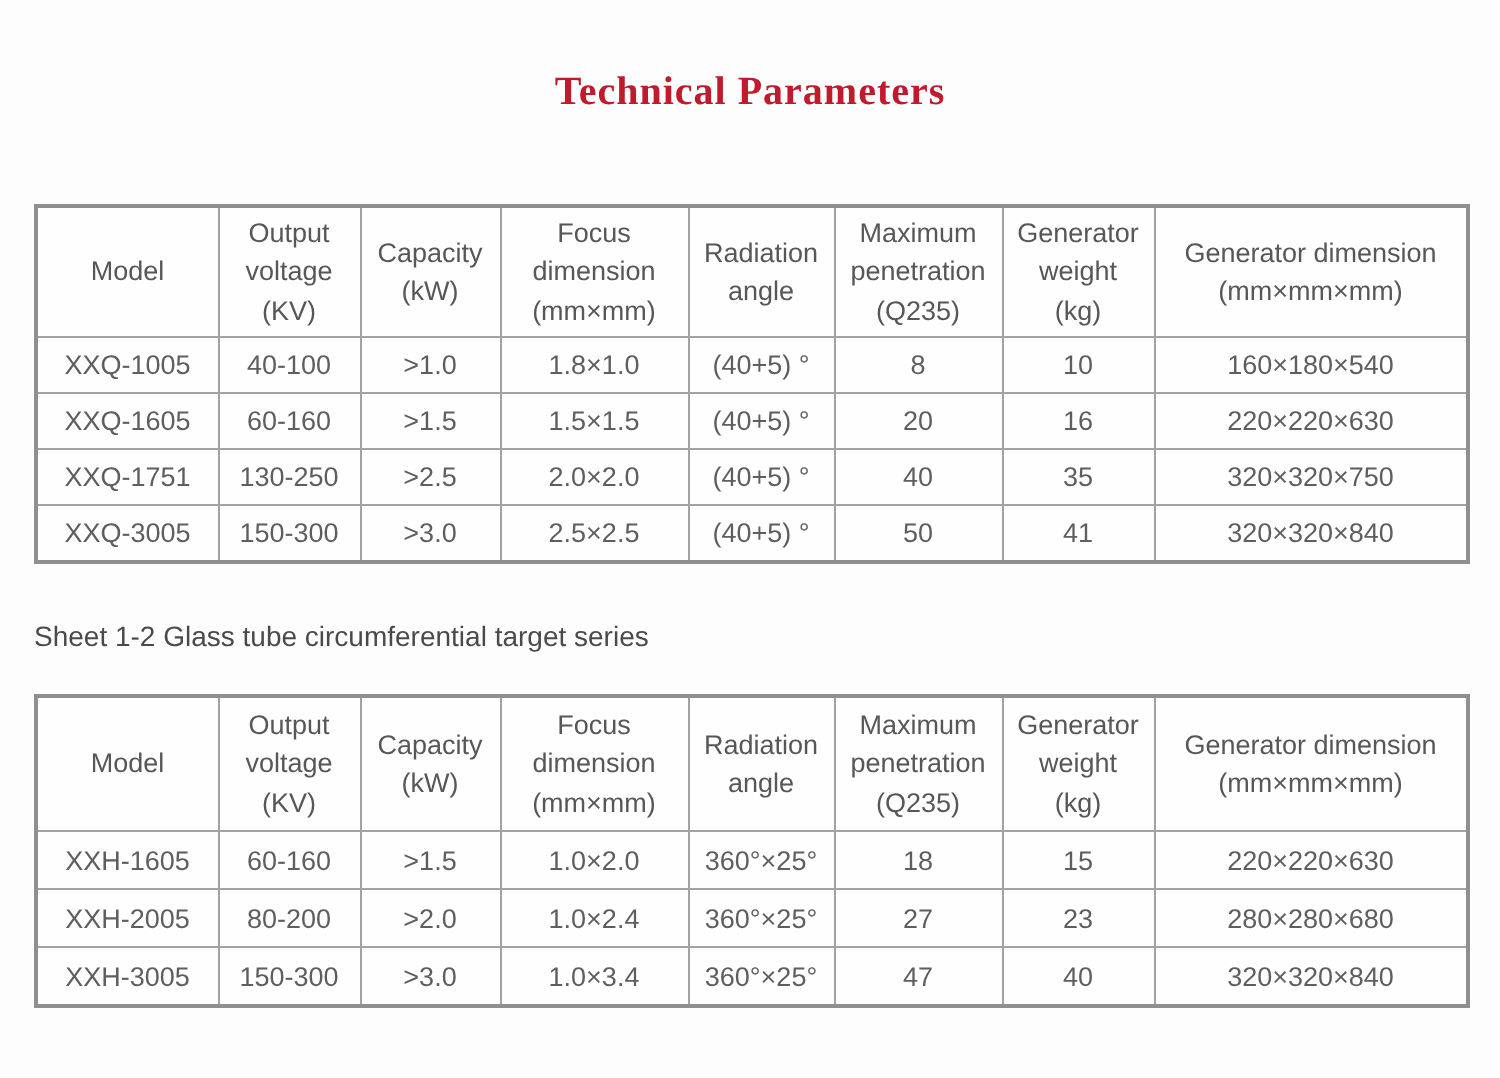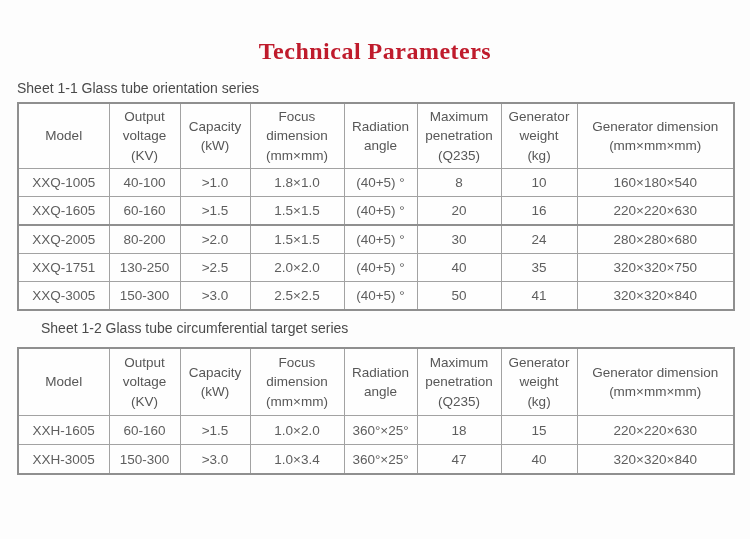--- a/index.html
+++ b/index.html
@@ -15,33 +15,33 @@
   .page { position: absolute; inset: 0; }
 
   .title {
     position: absolute;
     top: 22px;
     left: 0;
     width: 100%;
     text-align: center;
     font-family: "Liberation Serif", serif;
     font-weight: bold;
-    font-size: 24px;
+    font-size: 20px;
     letter-spacing: 0.5px;
     color: #bf1b2c;
   }
 
   .sheet-caption {
     position: absolute;
     left: 17px;
     font-size: 14px;
     color: #4a4a4a;
   }
   #caption-1 { top: 80px; }
-  #caption-2 { top: 320px; margin-left: 24px; }
+  #caption-2 { top: 310px; }
 
   table.params {
     position: absolute;
     left: 17px;
     width: 716px;
     border-collapse: collapse;
     table-layout: fixed;
     background: #fefefe;
     border: 2px solid #8f8f8f;
   }
@@ -82,21 +82,20 @@
   col.c-weight { width: 76px; }
   col.c-dimension { width: 157px; }
 </style>
 </head>
 <body>
 
 <div class="page">
 
   <h1 class="title">Technical Parameters</h1>
 
-  <div class="sheet-caption" id="caption-1">Sheet 1-1 Glass tube orientation series</div>
 
   <table class="params" id="table-1">
     <colgroup>
       <col class="c-model">
         <col class="c-voltage">
         <col class="c-capacity">
         <col class="c-focus">
       <col class="c-angle">
         <col class="c-penetration">
         <col class="c-weight">
@@ -139,30 +138,20 @@
       <tr>
         <td>XXQ-1605</td>
         <td>60-160</td>
         <td>&gt;1.5</td>
         <td>1.5×1.5</td>
         <td>(40+5) °</td>
         <td>20</td>
         <td>16</td>
         <td>220×220×630</td>
       </tr>
-      <tr class="thick-sep">
-        <td>XXQ-2005</td>
-        <td>80-200</td>
-        <td>&gt;2.0</td>
-        <td>1.5×1.5</td>
-        <td>(40+5) °</td>
-        <td>30</td>
-        <td>24</td>
-        <td>280×280×680</td>
-      </tr>
       <tr>
         <td>XXQ-1751</td>
         <td>130-250</td>
         <td>&gt;2.5</td>
         <td>2.0×2.0</td>
         <td>(40+5) °</td>
         <td>40</td>
         <td>35</td>
         <td>320×320×750</td>
       </tr>
@@ -220,20 +209,30 @@
         <td>XXH-1605</td>
         <td>60-160</td>
         <td>&gt;1.5</td>
         <td>1.0×2.0</td>
         <td>360°×25°</td>
         <td>18</td>
         <td>15</td>
         <td>220×220×630</td>
       </tr>
       <tr>
+        <td>XXH-2005</td>
+        <td>80-200</td>
+        <td>&gt;2.0</td>
+        <td>1.0×2.4</td>
+        <td>360°×25°</td>
+        <td>27</td>
+        <td>23</td>
+        <td>280×280×680</td>
+      </tr>
+      <tr>
         <td>XXH-3005</td>
         <td>150-300</td>
         <td>&gt;3.0</td>
         <td>1.0×3.4</td>
         <td>360°×25°</td>
         <td>47</td>
         <td>40</td>
         <td>320×320×840</td>
       </tr>
     </tbody>

